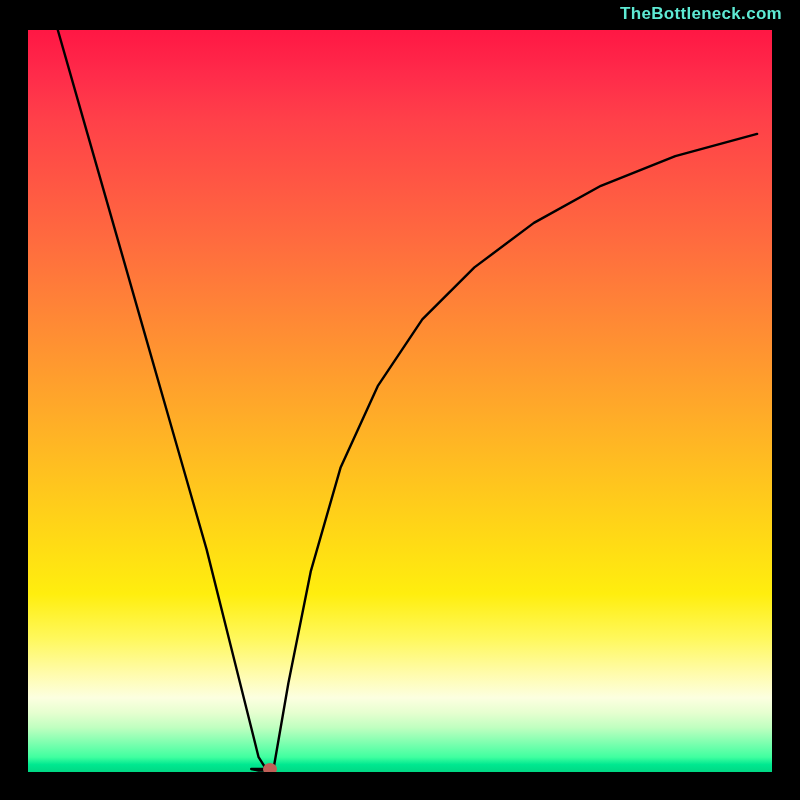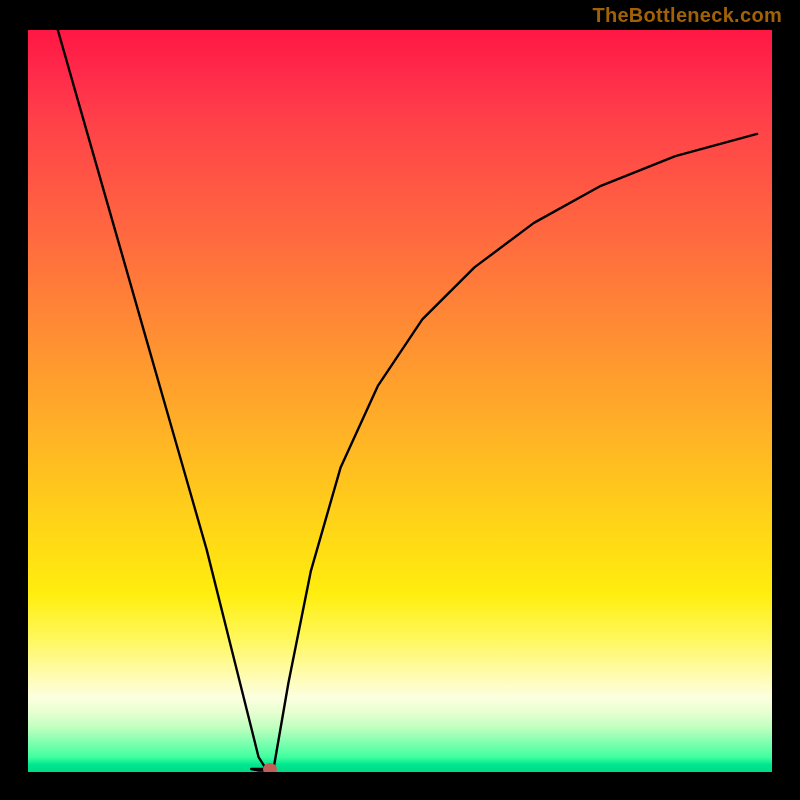--- a/index.html
+++ b/index.html
@@ -14,22 +14,22 @@
   .frame {
     position: relative;
     width: 800px;
     height: 800px;
     background: #000;
   }
   .watermark {
     position: absolute;
     top: 4px;
     right: 18px;
-    color: #a16207;
-    font-size: 20px;
+    color: #5eead4;
+    font-size: 17px;
     font-weight: 600;
     letter-spacing: 0.3px;
     z-index: 10;
   }
   .plot-area {
     position: absolute;
     left: 28px;
     top: 30px;
     width: 744px;
     height: 742px;

